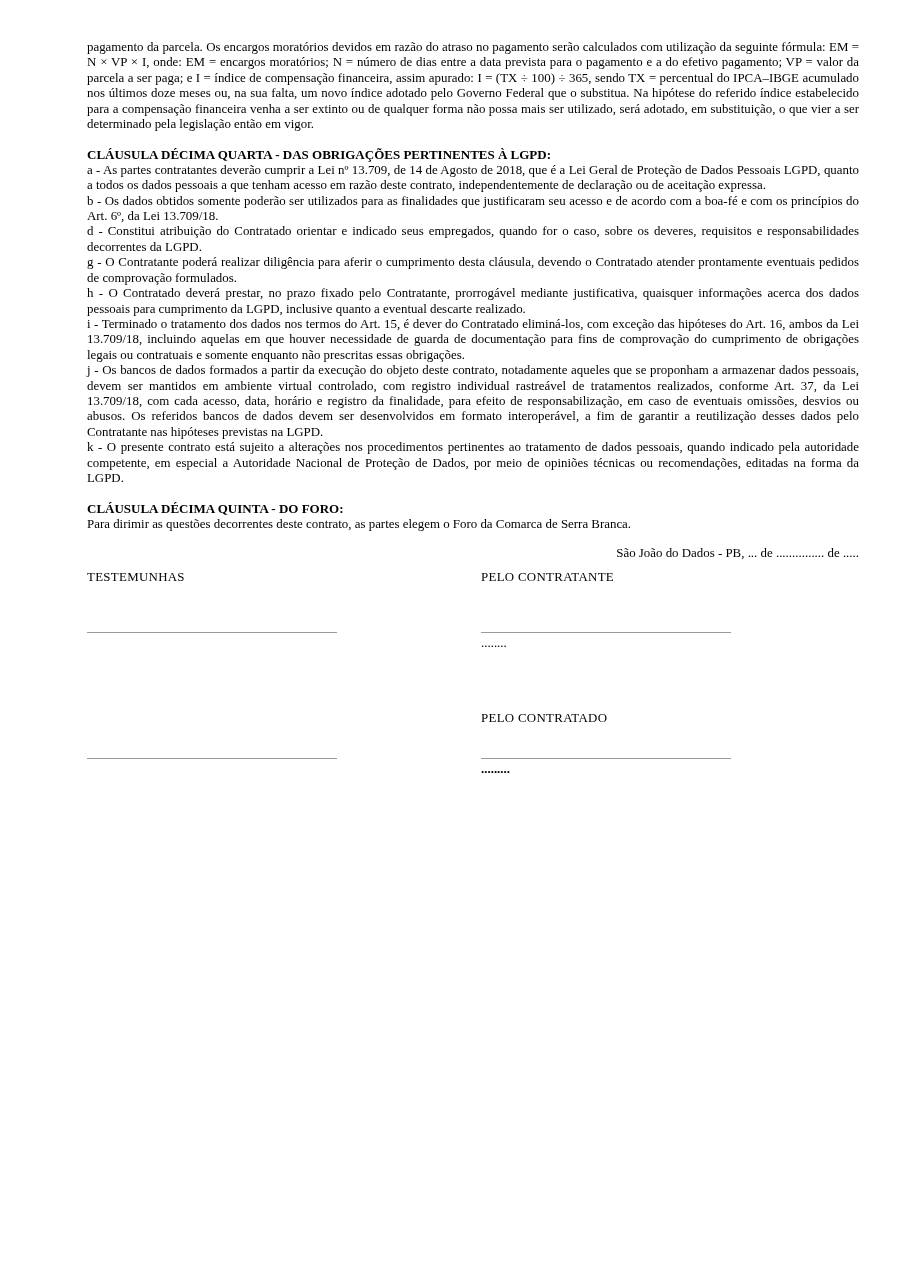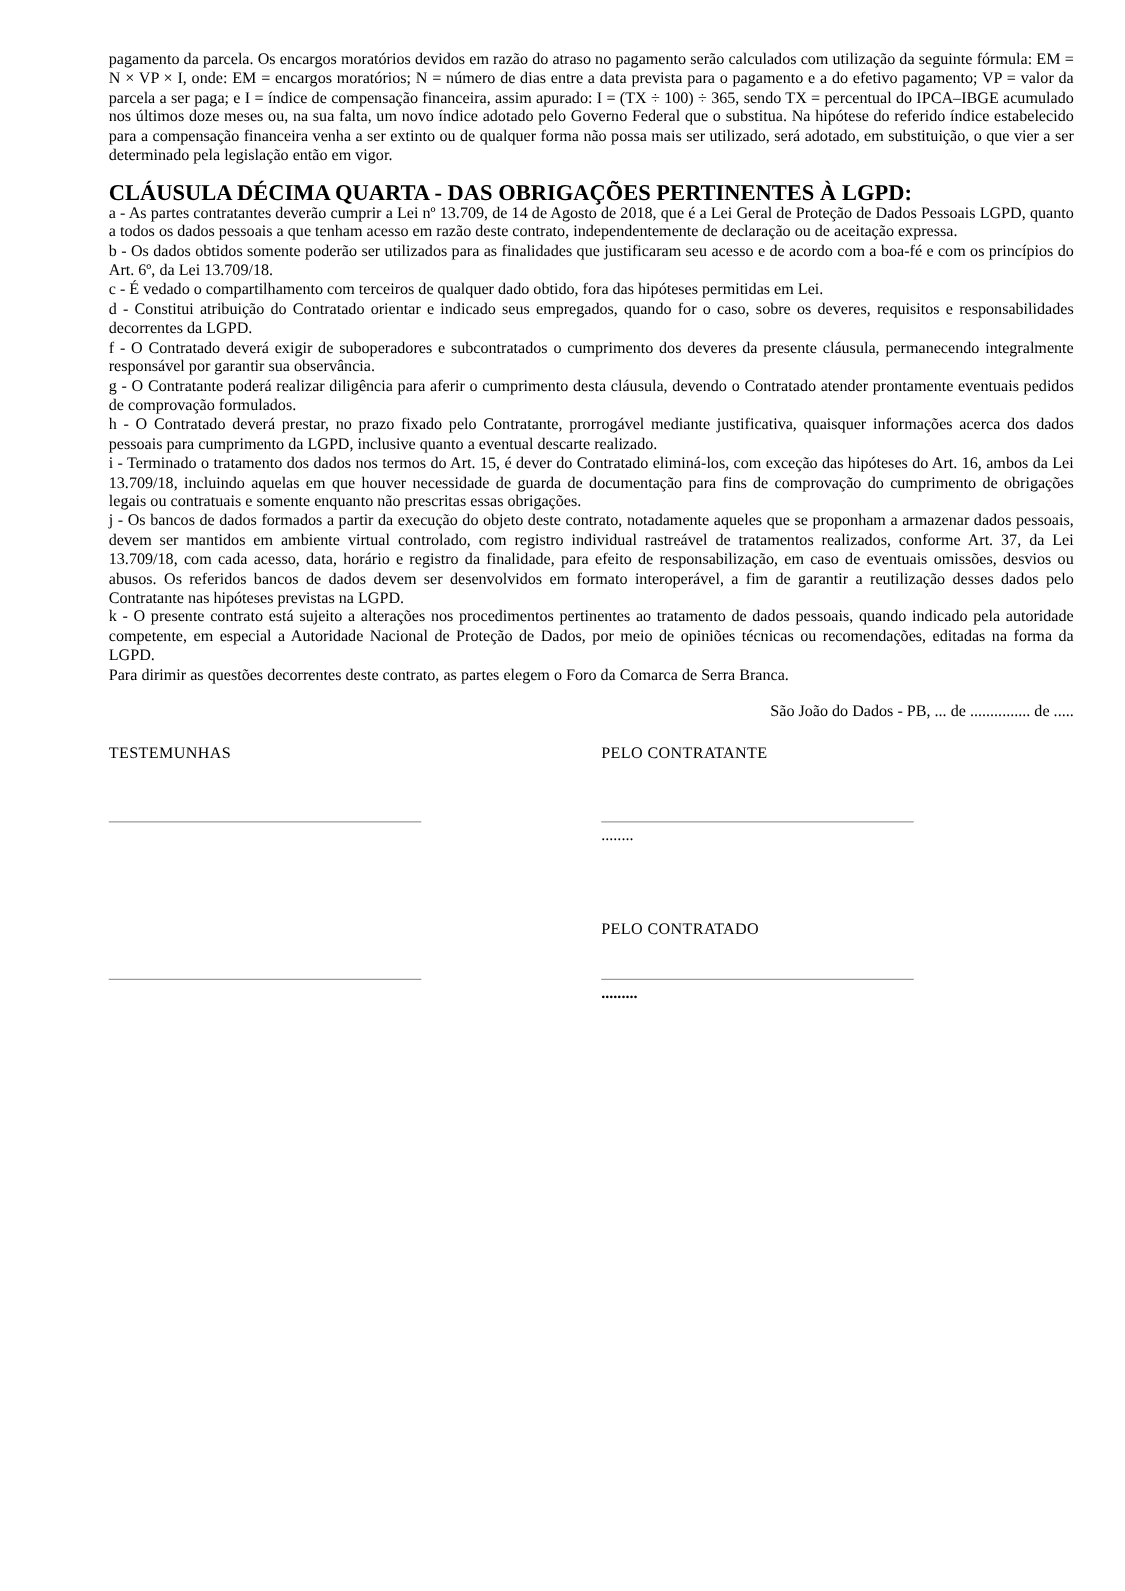--- a/index.html
+++ b/index.html
@@ -23,35 +23,35 @@
     padding: 40px 41px 15px 87px;
   }
   p, h3 {
     margin: 0;
     padding: 0;
   }
   .para {
     text-align: justify;
   }
   .heading {
-    font-size: 18px;
+    font-size: 13px;
     font-weight: bold;
     margin-top: 15px;
   }
   .gap-top {
     margin-top: 15px;
   }
   .dateline {
     text-align: right;
     margin-top: 14px;
   }
   .sig-area {
     position: relative;
     height: 230px;
-    margin-top: 18px;
+    margin-top: 8px;
     text-decoration: underline;
   }
   .sig-label {
     position: absolute;
     font-size: 12.9px;
     letter-spacing: 0.3px;
   }
   .sig-line {
     position: absolute;
     width: 250px;
@@ -78,29 +78,28 @@
 </head>
 <body>
 
 <div class="page">
 
   <p class="para">pagamento da parcela. Os encargos moratórios devidos em razão do atraso no pagamento serão calculados com utilização da seguinte fórmula: EM = N × VP × I, onde: EM = encargos moratórios; N = número de dias entre a data prevista para o pagamento e a do efetivo pagamento; VP = valor da parcela a ser paga; e I = índice de compensação financeira, assim apurado: I = (TX ÷ 100) ÷ 365, sendo TX = percentual do IPCA–IBGE acumulado nos últimos doze meses ou, na sua falta, um novo índice adotado pelo Governo Federal que o substitua. Na hipótese do referido índice estabelecido para a compensação financeira venha a ser extinto ou de qualquer forma não possa mais ser utilizado, será adotado, em substituição, o que vier a ser determinado pela legislação então em vigor.</p>
 
   <h3 class="heading">CLÁUSULA DÉCIMA QUARTA - DAS OBRIGAÇÕES PERTINENTES À LGPD:</h3>
   <p class="para">a - As partes contratantes deverão cumprir a Lei nº 13.709, de 14 de Agosto de 2018, que é a Lei Geral de Proteção de Dados Pessoais LGPD, quanto a todos os dados pessoais a que tenham acesso em razão deste contrato, independentemente de declaração ou de aceitação expressa.</p>
   <p class="para">b - Os dados obtidos somente poderão ser utilizados para as finalidades que justificaram seu acesso e de acordo com a boa-fé e com os princípios do Art. 6º, da Lei 13.709/18.</p>
-  <p class="para">c - É vedado o compartilhamento com terceiros de qualquer dado obtido, fora das hipóteses permitidas em Lei.</p>
   <p class="para">d - Constitui atribuição do Contratado orientar e indicado seus empregados, quando for o caso, sobre os deveres, requisitos e responsabilidades decorrentes da LGPD.</p>
-  <p class="para">f - O Contratado deverá exigir de suboperadores e subcontratados o cumprimento dos deveres da presente cláusula, permanecendo integralmente responsável por garantir sua observância.</p>
   <p class="para">g - O Contratante poderá realizar diligência para aferir o cumprimento desta cláusula, devendo o Contratado atender prontamente eventuais pedidos de comprovação formulados.</p>
   <p class="para">h - O Contratado deverá prestar, no prazo fixado pelo Contratante, prorrogável mediante justificativa, quaisquer informações acerca dos dados pessoais para cumprimento da LGPD, inclusive quanto a eventual descarte realizado.</p>
   <p class="para">i - Terminado o tratamento dos dados nos termos do Art. 15, é dever do Contratado eliminá-los, com exceção das hipóteses do Art. 16, ambos da Lei 13.709/18, incluindo aquelas em que houver necessidade de guarda de documentação para fins de comprovação do cumprimento de obrigações legais ou contratuais e somente enquanto não prescritas essas obrigações.</p>
   <p class="para">j - Os bancos de dados formados a partir da execução do objeto deste contrato, notadamente aqueles que se proponham a armazenar dados pessoais, devem ser mantidos em ambiente virtual controlado, com registro individual rastreável de tratamentos realizados, conforme Art. 37, da Lei 13.709/18, com cada acesso, data, horário e registro da finalidade, para efeito de responsabilização, em caso de eventuais omissões, desvios ou abusos. Os referidos bancos de dados devem ser desenvolvidos em formato interoperável, a fim de garantir a reutilização desses dados pelo Contratante nas hipóteses previstas na LGPD.</p>
   <p class="para">k - O presente contrato está sujeito a alterações nos procedimentos pertinentes ao tratamento de dados pessoais, quando indicado pela autoridade competente, em especial a Autoridade Nacional de Proteção de Dados, por meio de opiniões técnicas ou recomendações, editadas na forma da LGPD.</p>
 
+  <h3 class="heading">CLÁUSULA DÉCIMA QUINTA - DO FORO:</h3>
   <p class="para">Para dirimir as questões decorrentes deste contrato, as partes elegem o Foro da Comarca de Serra Branca.</p>
 
 
   <p class="dateline">São João do Dados - PB, ... de ............... de .....</p>
 
   <div class="sig-area">
     <div class="sig-label pos-label-left">TESTEMUNHAS</div>
     <div class="sig-label pos-label-right">PELO CONTRATANTE</div>
 
     <div class="sig-line pos-line1-left"></div>

